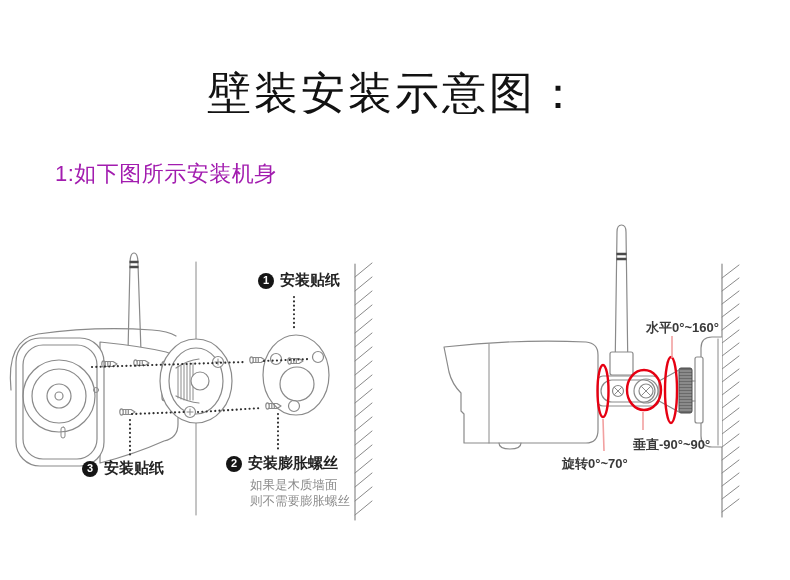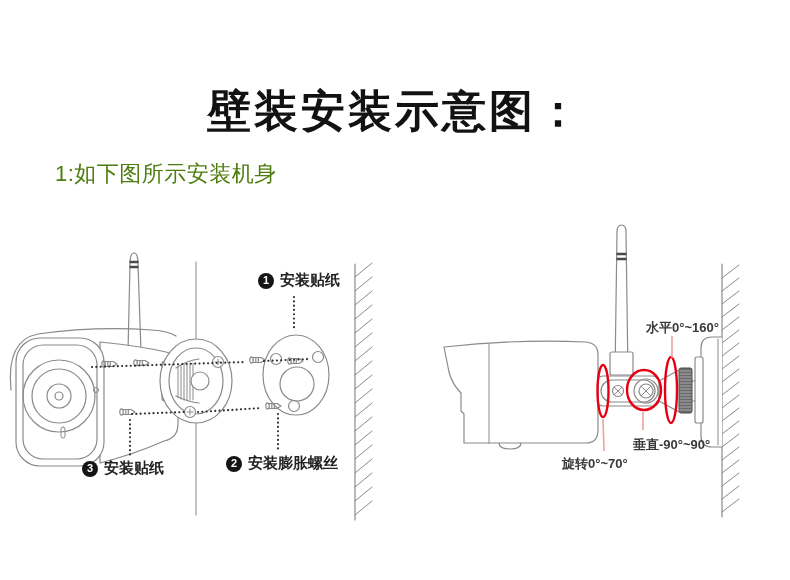--- a/index.html
+++ b/index.html
@@ -1,20 +1,20 @@
 <!DOCTYPE html>
 <html style="--c-line-gray: #8a8a8a; --c-text-dark: #2f2f2f; --c-note-gray: #8c8c8c; --c-highlight-red: #e60012; --c-leader-pink: #f2a0a0; --c-background: #ffffff;"><head>
 <meta charset="utf-8">
 <style>
   html,body{margin:0;padding:0;background:#fff;}
   .canvas{position:relative;width:790px;height:580px;background:var(--c-background,#fff);
           font-family:"Liberation Sans","DejaVu Sans",sans-serif;overflow:hidden;}
-  .title{position:absolute;left:0;right:0;top:64px;margin:18px;text-align:center;
-         font-size:44px;font-weight:700;color:#121212;letter-spacing:3px;}
-  .heading{position:absolute;font-size:22px;color:#4d7c0f;letter-spacing:.5px;white-space:nowrap;text-align:right;}
+  .title{position:absolute;left:0;right:0;top:64px;margin:0;text-align:center;
+         font-size:44px;font-weight:400;color:#121212;letter-spacing:3px;}
+  .heading{position:absolute;font-size:22px;color:#a21caf;letter-spacing:.5px;white-space:nowrap;text-align:right;}
   .h1{left:55px;top:159px}
   .h2{left:438px;top:159px}
   .svg-left{position:absolute;left:0;top:210px;}
   .svg-right{position:absolute;left:430px;top:200px;}
   .lbl{position:absolute;font-size:15px;font-weight:bold;color:#222;display:flex;
        align-items:center;gap:6px;white-space:nowrap;}
   .badge{width:16px;height:16px;border-radius:50%;background:#151515;color:#fff;font-size:11px;
          font-weight:bold;display:inline-flex;align-items:center;justify-content:center;line-height:1;flex:0 0 auto;}
   .note{position:absolute;font-size:12.5px;color:var(--c-note-gray,#8c8c8c);line-height:16px;white-space:nowrap;}
   .lbl2{position:absolute;font-size:13px;font-weight:bold;color:#3a3a3a;white-space:nowrap;}
@@ -180,20 +180,24 @@
   <div class="lbl" style="left:258px;top:271px">
     <span class="badge">1</span>
     <span>安装贴纸</span>
   </div>
 
   <div class="lbl" style="left:226px;top:454px">
     <span class="badge">2</span>
     <span>安装膨胀螺丝</span>
   </div>
 
+  <div class="note" style="left:250px;top:477px">
+    <div>如果是木质墙面</div>
+    <div>则不需要膨胀螺丝</div>
+  </div>
 
   <div class="lbl" style="left:82px;top:459px">
     <span class="badge">3</span>
     <span>安装贴纸</span>
   </div>
 
   <div class="lbl2" style="left:646px;top:319px">水平0°~160°</div>
   <div class="lbl2" style="left:633px;top:436px">垂直-90°~90°</div>
   <div class="lbl2" style="left:562px;top:455px">旋转0°~70°</div>
 

